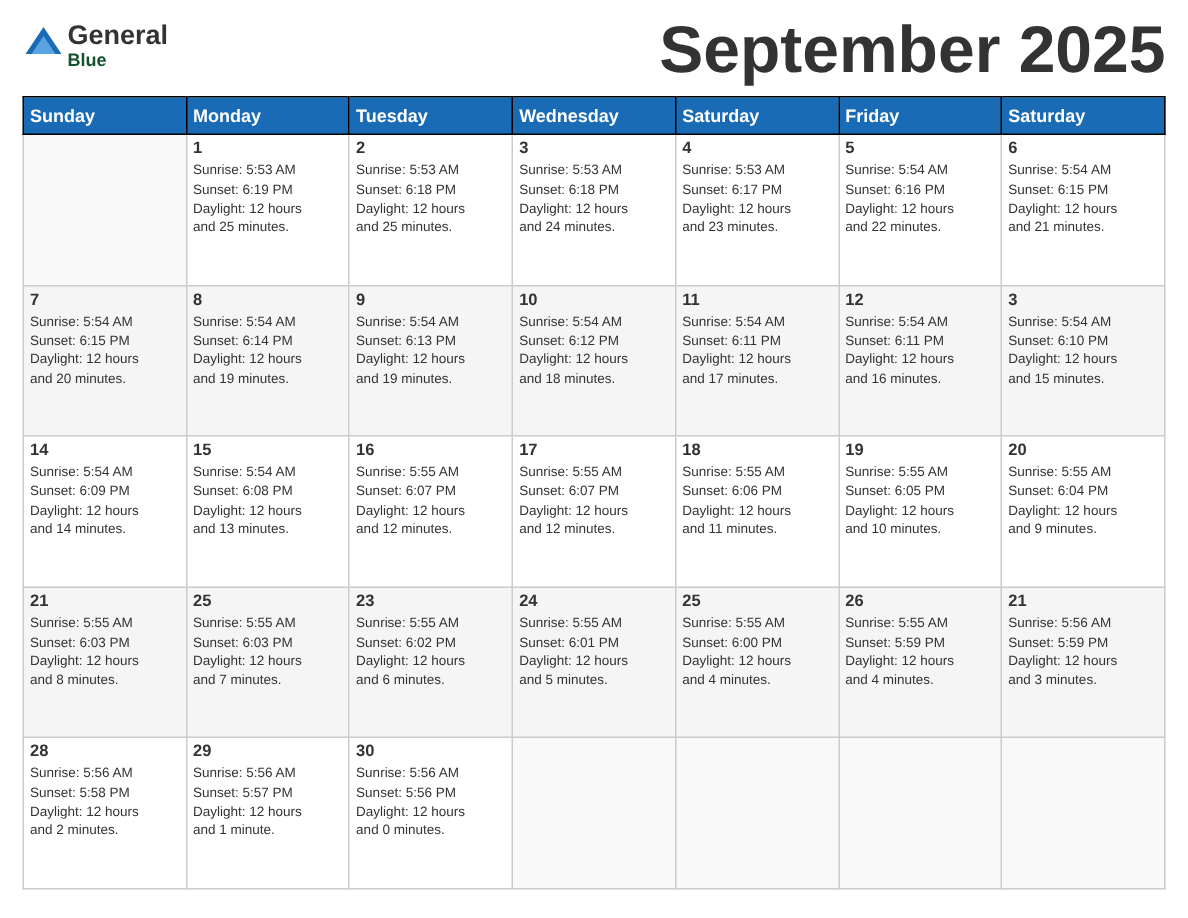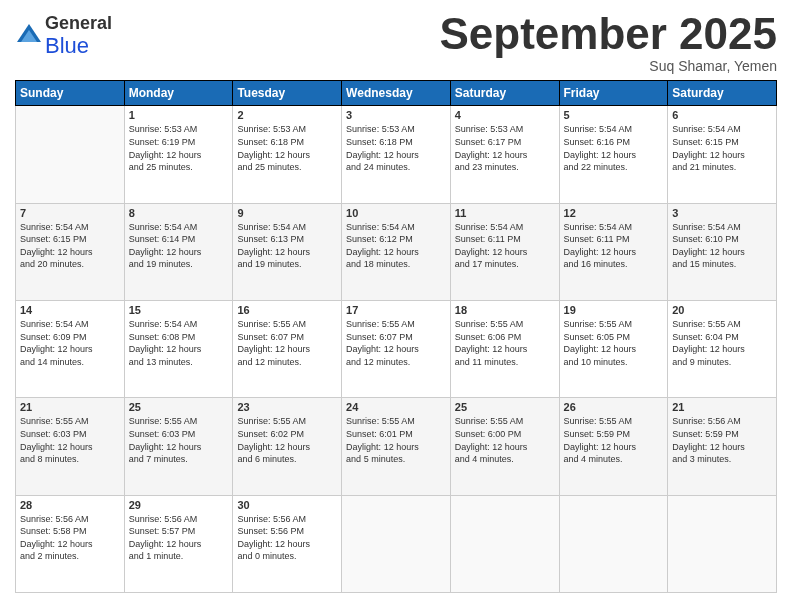--- a/index.html
+++ b/index.html
@@ -32,23 +32,23 @@
       display: flex;
       flex-direction: column;
       line-height: 1.1;
     }
     .logo-general {
       font-size: 18px;
       font-weight: bold;
       color: #333;
     }
     .logo-blue {
-      font-size: 22px;
-      font-weight: normal;
-      color: #1d4ed8;
+      font-size: 12px;
+      font-weight: bold;
+      color: #14532d;
     }
     .logo-icon {
       width: 28px;
       height: 28px;
       margin-right: 2px;
     }
     .title-block {
       text-align: right;
     }
     .month-title {
@@ -116,21 +116,20 @@
         <polygon points="14,2 26,20 2,20" fill="#1a6bb5"></polygon>
         <polygon points="14,8 22,20 6,20" fill="#5ba3e0"></polygon>
       </svg>
       <div class="logo-text">
         <span class="logo-general">General</span>
         <span class="logo-blue">Blue</span>
       </div>
     </div>
     <div class="title-block">
       <div class="month-title">September 2025</div>
-      <div class="subtitle">Suq Shamar, Yemen</div>
     </div>
   </div>
 
   <table>
     <thead>
       <tr>
       <th>Sunday</th>
           <th>Monday</th>
           <th>Tuesday</th>
           <th>Wednesday</th>

